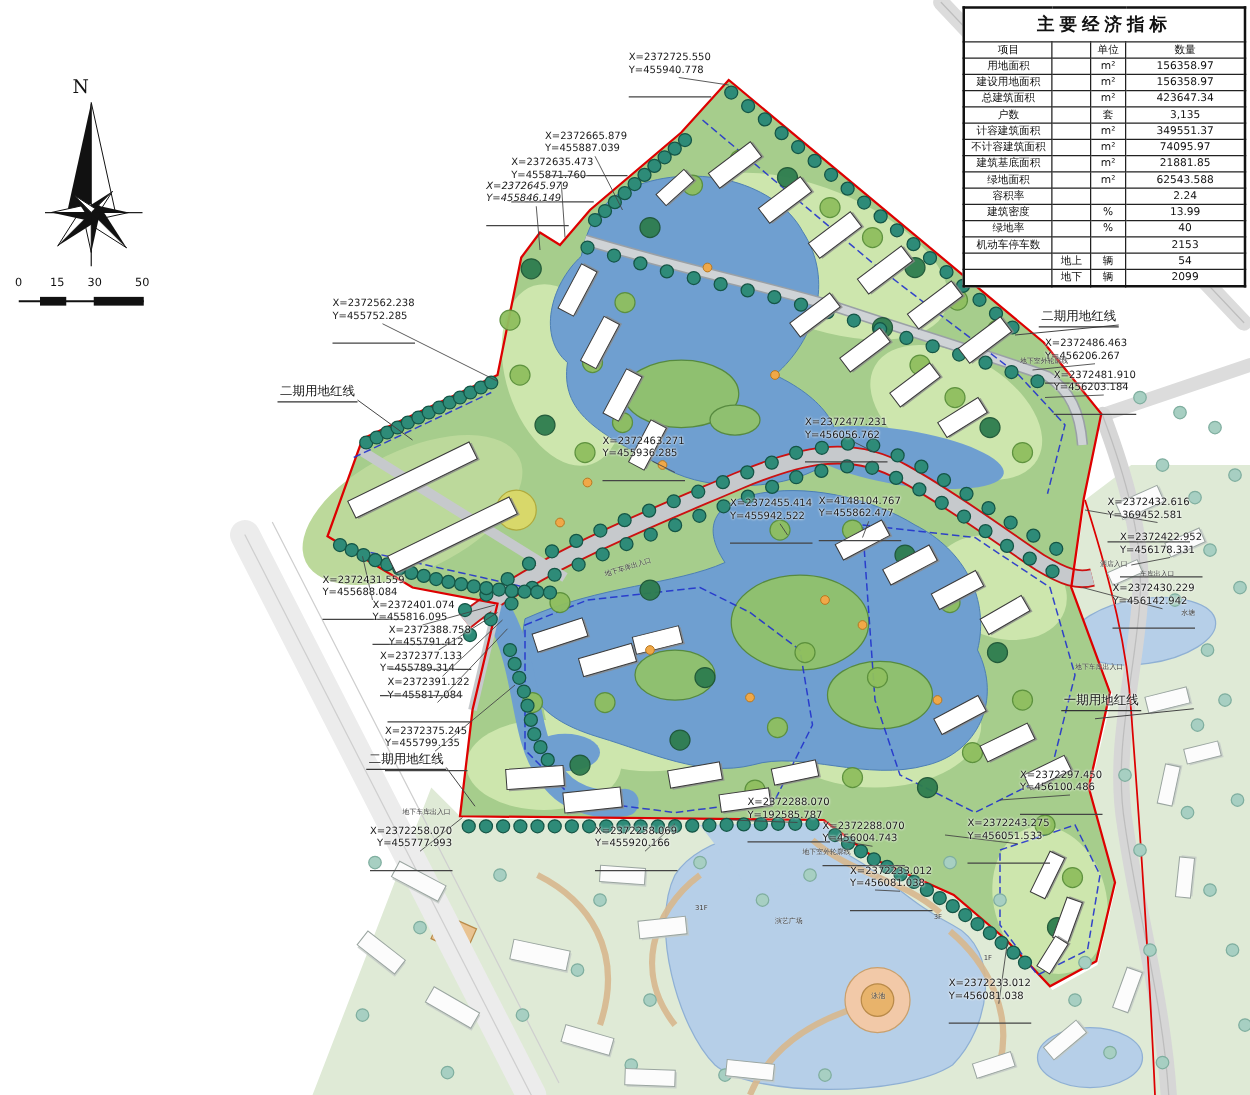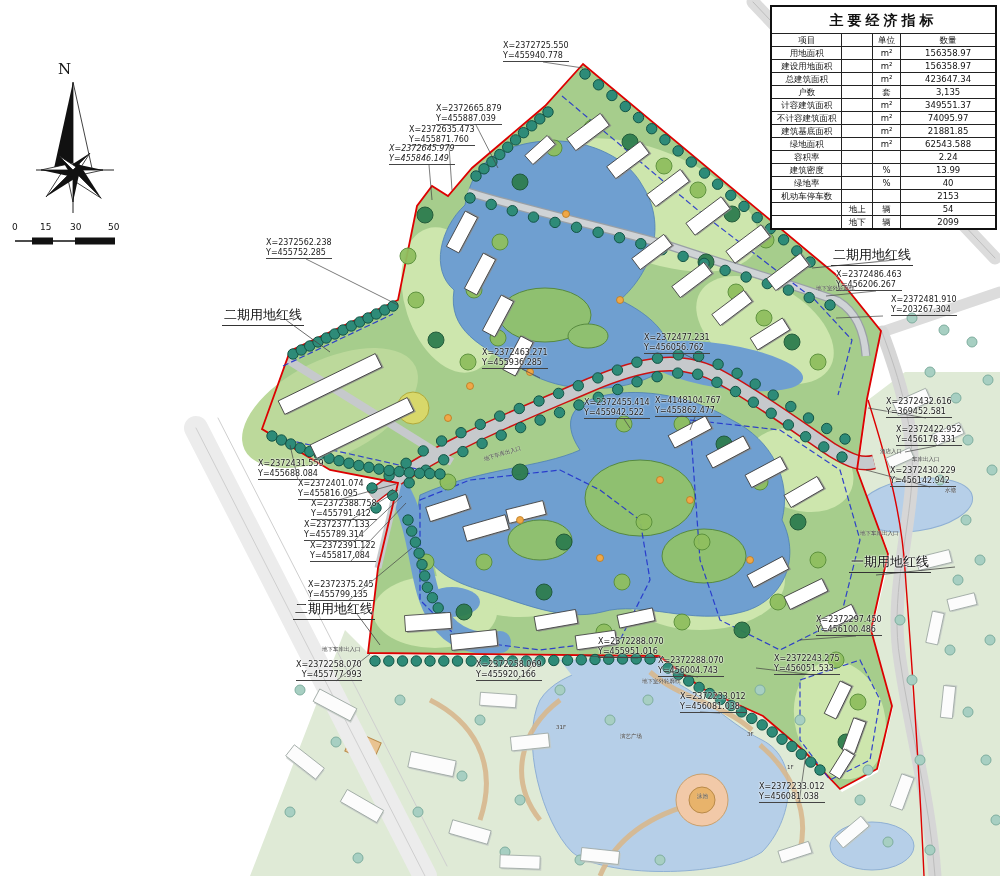--- a/index.html
+++ b/index.html
@@ -8,22 +8,22 @@
   #map{position:absolute;left:0;top:0;}
   
   #indicators{position:absolute;left:770px;top:5px;width:227px;border-collapse:collapse;
               background:#fff;border:2px solid #111;table-layout:fixed;}
   #indicators td{border:1px solid #222;text-align:center;padding:0;height:12px;
                  font-size:8.5px;line-height:12px;overflow:hidden;white-space:nowrap;color:#111;}
   #indicators td.tbl-title{font-size:14px;font-weight:bold;height:26px;line-height:26px;letter-spacing:4px;}
   
   #overlay{position:absolute;left:0;top:0;width:1000px;height:876px;pointer-events:none;}
   .coord{position:absolute;font-size:8px;line-height:9.5px;color:#1a1a1a;white-space:nowrap;
-         text-shadow:0 0 2px #fff,0 0 2px #fff;border-bottom:1px solid #444;padding-bottom:1px;}
-  .blabel{position:absolute;font-size:13px;color:#111;white-space:nowrap;font-weight:500;
+         text-shadow:0 0 2px #fff,0 0 2px #fff;border-bottom:1px solid #444;padding-bottom:17px;}
+  .blabel{position:absolute;font-size:10px;color:#111;white-space:nowrap;font-weight:500;
           border-bottom:1px solid #333;text-shadow:0 0 2px #fff,0 0 2px #fff;padding:0 2px 1px 2px;}
   .flabel{position:absolute;font-size:5.5px;color:#333;white-space:nowrap;
           text-shadow:0 0 1px #fff;transform-origin:left center;}
   
   #compass{position:absolute;left:18px;top:60px;width:110px;height:160px;}
   #compass .nlabel{position:absolute;left:40px;top:0;font-size:15px;font-family:"DejaVu Serif",serif;color:#111;}
   #scalebar{position:absolute;left:12px;top:222px;width:110px;height:24px;font-size:9px;color:#111;}
   #scalebar .tick{position:absolute;top:0;}
 </style>
 </head>
@@ -705,30 +705,30 @@
       <div class="coord" style="left: 389px; top: 144px; font-style: italic;"><span>X=2372645.979</span><br><span>Y=455846.149</span></div>
       <div class="coord" style="left: 266px; top: 238px;"><span>X=2372562.238</span><br><span>Y=455752.285</span></div>
       <div class="coord" style="left: 258px; top: 459px;"><span>X=2372431.559</span><br><span>Y=455688.084</span></div>
       <div class="coord" style="left: 298px; top: 479px;"><span>X=2372401.074</span><br><span>Y=455816.095</span></div>
       <div class="coord" style="left: 311px; top: 499px;"><span>X=2372388.758</span><br><span>Y=455791.412</span></div>
       <div class="coord" style="left: 304px; top: 520px;"><span>X=2372377.133</span><br><span>Y=455789.314</span></div>
       <div class="coord" style="left: 310px; top: 541px;"><span>X=2372391.122</span><br><span>Y=455817.084</span></div>
       <div class="coord" style="left: 308px; top: 580px;"><span>X=2372375.245</span><br><span>Y=455799.135</span></div>
       <div class="coord" style="left: 296px; top: 660px; text-align: right;"><span>X=2372258.070</span><br><span>Y=455777.993</span></div>
       <div class="coord" style="left: 476px; top: 660px;"><span>X=2372258.069</span><br><span>Y=455920.166</span></div>
-      <div class="coord" style="left: 598px; top: 637px;"><span>X=2372288.070</span><br><span>Y=455951.016</span></div>
+      <div class="coord" style="left: 598px; top: 637px;"><span>X=2372288.070</span><br><span>Y=192585.787</span></div>
       <div class="coord" style="left: 658px; top: 656px;"><span>X=2372288.070</span><br><span>Y=456004.743</span></div>
       <div class="coord" style="left: 680px; top: 692px;"><span>X=2372233.012</span><br><span>Y=456081.038</span></div>
       <div class="coord" style="left: 759px; top: 782px;"><span>X=2372233.012</span><br><span>Y=456081.038</span></div>
       <div class="coord" style="left: 482px; top: 348px;"><span>X=2372463.271</span><br><span>Y=455936.285</span></div>
       <div class="coord" style="left: 644px; top: 333px;"><span>X=2372477.231</span><br><span>Y=456056.762</span></div>
       <div class="coord" style="left: 584px; top: 398px;"><span>X=2372455.414</span><br><span>Y=455942.522</span></div>
       <div class="coord" style="left: 655px; top: 396px;"><span>X=4148104.767</span><br><span>Y=455862.477</span></div>
       <div class="coord" style="left: 836px; top: 270px;"><span>X=2372486.463</span><br><span>Y=456206.267</span></div>
-      <div class="coord" style="left: 843px; top: 295px; margin-left: 48px;"><span>X=2372481.910</span><br><span>Y=203267.304</span></div>
+      <div class="coord" style="left: 843px; top: 295px;"><span>X=2372481.910</span><br><span>Y=456203.184</span></div>
       <div class="coord" style="left: 886px; top: 397px;"><span>X=2372432.616</span><br><span>Y=369452.581</span></div>
       <div class="coord" style="left: 896px; top: 425px;"><span>X=2372422.952</span><br><span>Y=456178.331</span></div>
       <div class="coord" style="left: 890px; top: 466px;"><span>X=2372430.229</span><br><span>Y=456142.942</span></div>
       <div class="coord" style="left: 816px; top: 615px;"><span>X=2372297.450</span><br><span>Y=456100.486</span></div>
       <div class="coord" style="left: 774px; top: 654px;"><span>X=2372243.275</span><br><span>Y=456051.533</span></div>
       <div class="blabel" style="left: 222px; top: 306px;">二期用地红线</div>
       <div class="blabel" style="left: 293px; top: 600px;">二期用地红线</div>
       <div class="blabel" style="left: 831px; top: 246px;">二期用地红线</div>
       <div class="blabel" style="left: 849px; top: 553px;">一期用地红线</div>
       <div class="flabel" style="left: 484px; top: 456px; transform: rotate(-17deg);">地下车库出入口</div>

